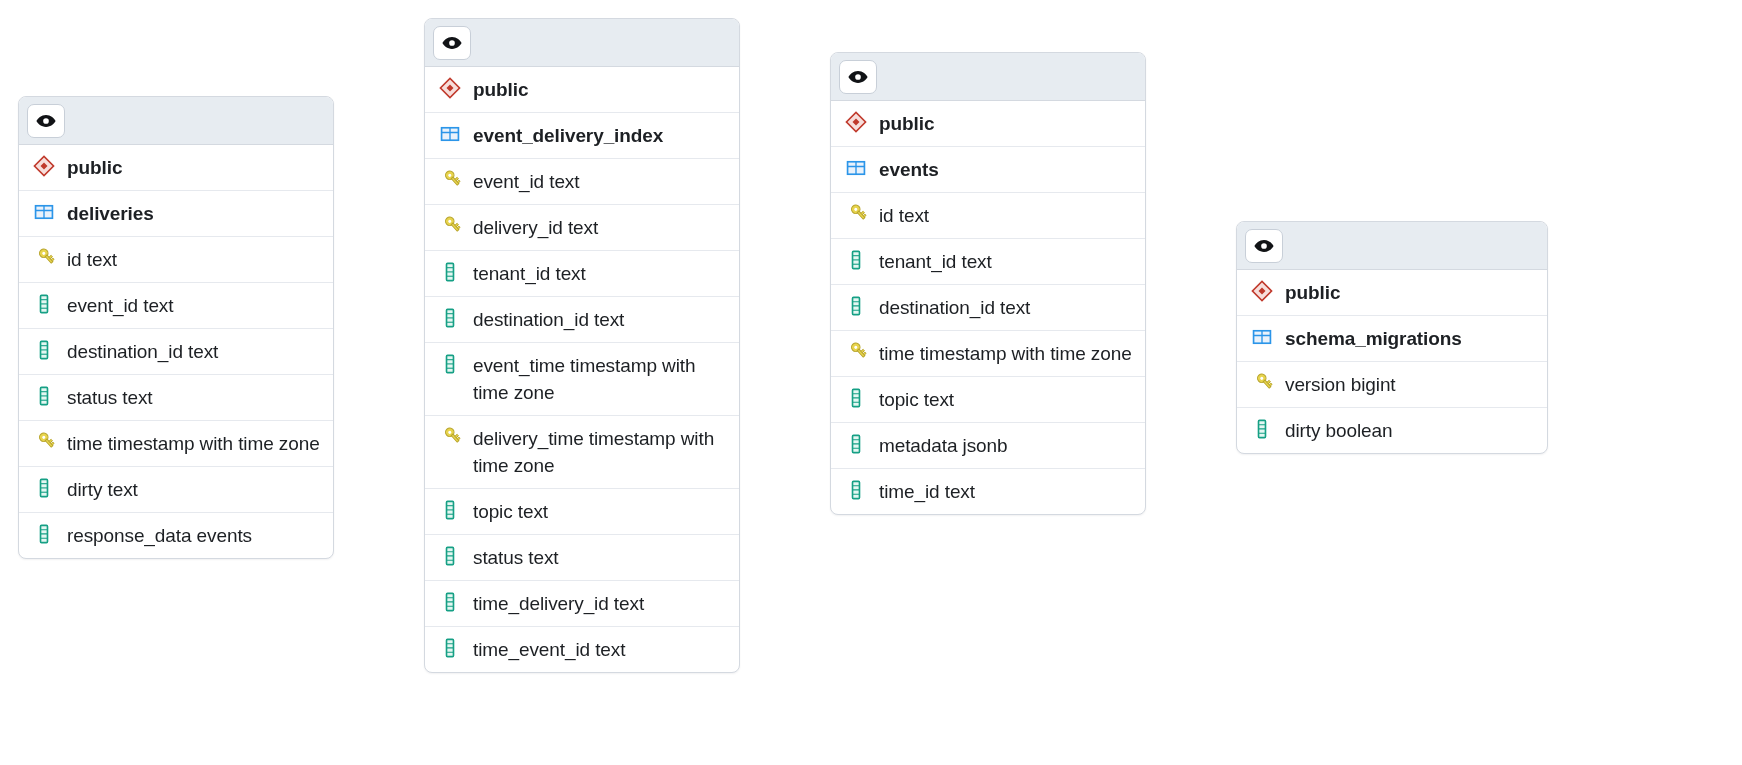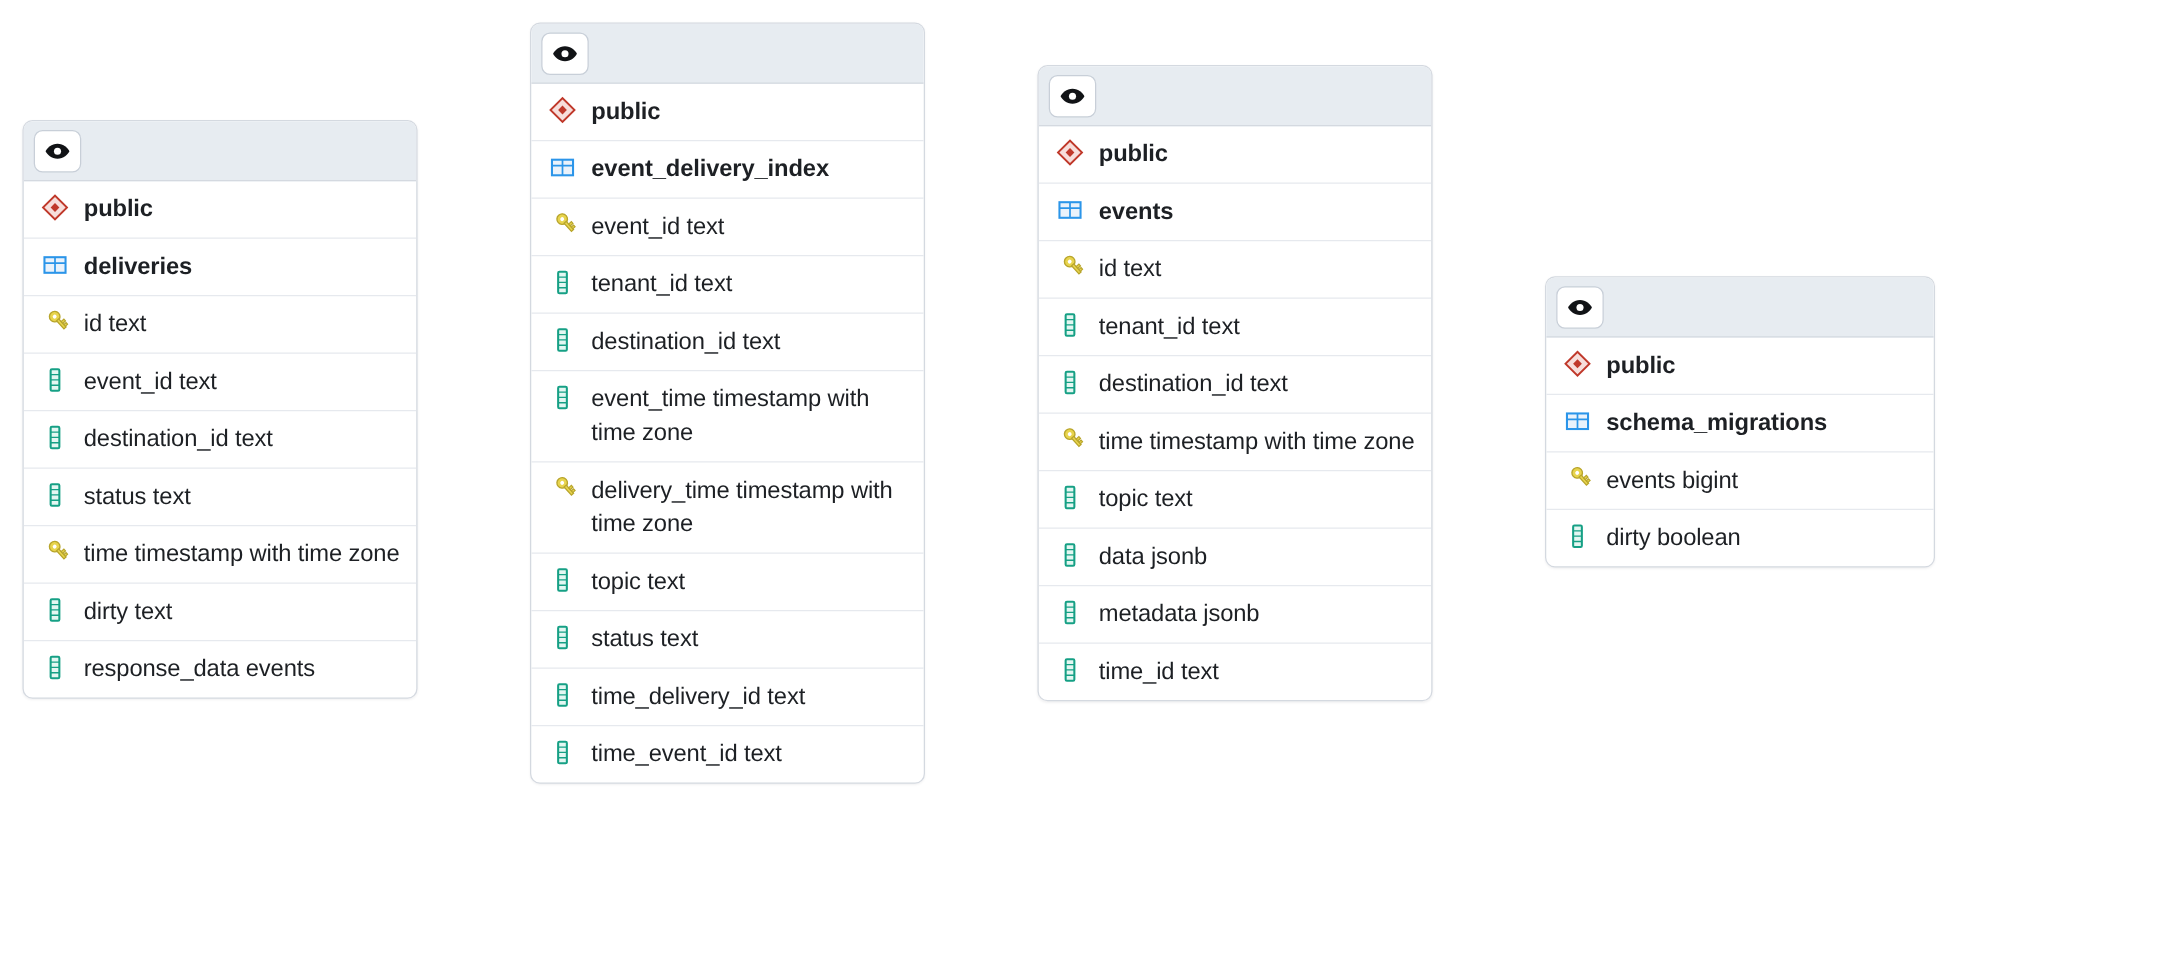--- a/index.html
+++ b/index.html
@@ -242,20 +242,34 @@
       <rect x="14.4" y="11.4" width="2.5" height="9.6" fill="#e8d44d" stroke="#b8a52c" stroke-width="1.1"></rect>
       <rect x="16.9" y="14.6" width="3.2" height="2.1" fill="#e8d44d" stroke="#b8a52c" stroke-width="1"></rect>
       <rect x="16.9" y="18.1" width="2.6" height="2" fill="#e8d44d" stroke="#b8a52c" stroke-width="1"></rect>
     </g>
   </svg>
         </span>
         <span class="row-label">event_id text</span>
       </div>
       <div class="row column">
         <span class="row-icon">
+          <svg width="23" height="23" viewBox="0 0 24 24">
+    <g transform="rotate(-42 12 12)">
+      <circle cx="15.6" cy="7.6" r="4.6" fill="#e8d44d" stroke="#b8a52c" stroke-width="1.2"></circle>
+      <circle cx="15.6" cy="7.6" r="1.7" fill="#ffffff"></circle>
+      <rect x="14.4" y="11.4" width="2.5" height="9.6" fill="#e8d44d" stroke="#b8a52c" stroke-width="1.1"></rect>
+      <rect x="16.9" y="14.6" width="3.2" height="2.1" fill="#e8d44d" stroke="#b8a52c" stroke-width="1"></rect>
+      <rect x="16.9" y="18.1" width="2.6" height="2" fill="#e8d44d" stroke="#b8a52c" stroke-width="1"></rect>
+    </g>
+  </svg>
+        </span>
+        <span class="row-label">delivery_id text</span>
+      </div>
+      <div class="row column">
+        <span class="row-icon">
           <svg width="22" height="22" viewBox="0 0 24 24">
     <rect x="8.2" y="2.6" width="7.6" height="18.8" rx="1.1" fill="#e4f7f2" stroke="#16a085" stroke-width="1.8"></rect>
     <line x1="8.2" y1="7.3" x2="15.8" y2="7.3" stroke="#16a085" stroke-width="1.2"></line>
     <line x1="8.2" y1="11.9" x2="15.8" y2="11.9" stroke="#16a085" stroke-width="1.2"></line>
     <line x1="8.2" y1="16.6" x2="15.8" y2="16.6" stroke="#16a085" stroke-width="1.2"></line>
   </svg>
         </span>
         <span class="row-label">tenant_id text</span>
       </div>
       <div class="row column">
@@ -430,31 +444,20 @@
       </div>
       <div class="row column">
         <span class="row-icon">
           <svg width="22" height="22" viewBox="0 0 24 24">
     <rect x="8.2" y="2.6" width="7.6" height="18.8" rx="1.1" fill="#e4f7f2" stroke="#16a085" stroke-width="1.8"></rect>
     <line x1="8.2" y1="7.3" x2="15.8" y2="7.3" stroke="#16a085" stroke-width="1.2"></line>
     <line x1="8.2" y1="11.9" x2="15.8" y2="11.9" stroke="#16a085" stroke-width="1.2"></line>
     <line x1="8.2" y1="16.6" x2="15.8" y2="16.6" stroke="#16a085" stroke-width="1.2"></line>
   </svg>
         </span>
-        <span class="row-label">data jsonb</span>
-      </div>
-      <div class="row column">
-        <span class="row-icon">
-          <svg width="22" height="22" viewBox="0 0 24 24">
-    <rect x="8.2" y="2.6" width="7.6" height="18.8" rx="1.1" fill="#e4f7f2" stroke="#16a085" stroke-width="1.8"></rect>
-    <line x1="8.2" y1="7.3" x2="15.8" y2="7.3" stroke="#16a085" stroke-width="1.2"></line>
-    <line x1="8.2" y1="11.9" x2="15.8" y2="11.9" stroke="#16a085" stroke-width="1.2"></line>
-    <line x1="8.2" y1="16.6" x2="15.8" y2="16.6" stroke="#16a085" stroke-width="1.2"></line>
-  </svg>
-        </span>
         <span class="row-label">metadata jsonb</span>
       </div>
       <div class="row column">
         <span class="row-icon">
           <svg width="22" height="22" viewBox="0 0 24 24">
     <rect x="8.2" y="2.6" width="7.6" height="18.8" rx="1.1" fill="#e4f7f2" stroke="#16a085" stroke-width="1.8"></rect>
     <line x1="8.2" y1="7.3" x2="15.8" y2="7.3" stroke="#16a085" stroke-width="1.2"></line>
     <line x1="8.2" y1="11.9" x2="15.8" y2="11.9" stroke="#16a085" stroke-width="1.2"></line>
     <line x1="8.2" y1="16.6" x2="15.8" y2="16.6" stroke="#16a085" stroke-width="1.2"></line>
   </svg>
@@ -495,21 +498,21 @@
           <svg width="23" height="23" viewBox="0 0 24 24">
     <g transform="rotate(-42 12 12)">
       <circle cx="15.6" cy="7.6" r="4.6" fill="#e8d44d" stroke="#b8a52c" stroke-width="1.2"></circle>
       <circle cx="15.6" cy="7.6" r="1.7" fill="#ffffff"></circle>
       <rect x="14.4" y="11.4" width="2.5" height="9.6" fill="#e8d44d" stroke="#b8a52c" stroke-width="1.1"></rect>
       <rect x="16.9" y="14.6" width="3.2" height="2.1" fill="#e8d44d" stroke="#b8a52c" stroke-width="1"></rect>
       <rect x="16.9" y="18.1" width="2.6" height="2" fill="#e8d44d" stroke="#b8a52c" stroke-width="1"></rect>
     </g>
   </svg>
         </span>
-        <span class="row-label">events bigint</span>
+        <span class="row-label">version bigint</span>
       </div>
       <div class="row column">
         <span class="row-icon">
           <svg width="22" height="22" viewBox="0 0 24 24">
     <rect x="8.2" y="2.6" width="7.6" height="18.8" rx="1.1" fill="#e4f7f2" stroke="#16a085" stroke-width="1.8"></rect>
     <line x1="8.2" y1="7.3" x2="15.8" y2="7.3" stroke="#16a085" stroke-width="1.2"></line>
     <line x1="8.2" y1="11.9" x2="15.8" y2="11.9" stroke="#16a085" stroke-width="1.2"></line>
     <line x1="8.2" y1="16.6" x2="15.8" y2="16.6" stroke="#16a085" stroke-width="1.2"></line>
   </svg>
         </span>

